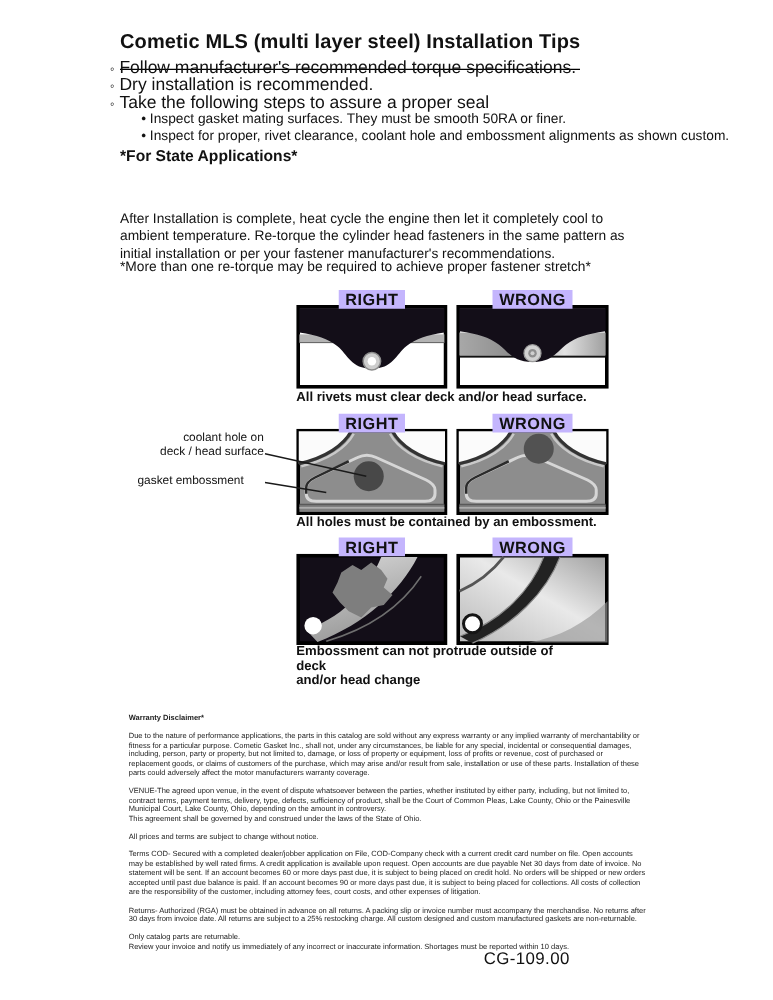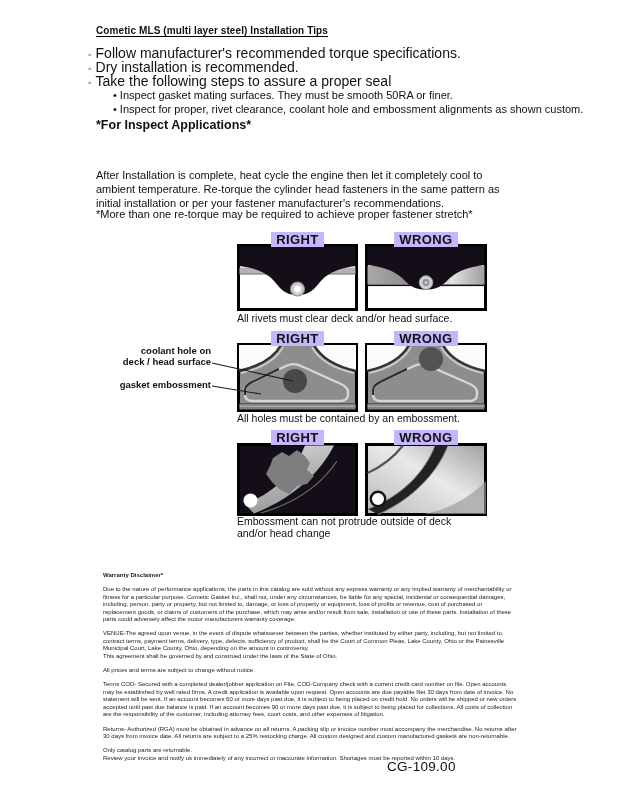--- a/index.html
+++ b/index.html
@@ -1,36 +1,36 @@
 <!DOCTYPE html>
 <html><head>
 <meta charset="utf-8">
 <style>
   html,body{margin:0;padding:0;}
   body{background:#ffffff;font-family:"Liberation Sans","DejaVu Sans",sans-serif;color:#111;}
   .page{position:relative;width:618px;height:800px;background:#ffffff;overflow:hidden;}
 
-  .title{position:absolute;left:96px;top:25px;font-size:10px;font-weight:bold;
-         border-bottom:1.5px solid #000;padding-bottom:0;letter-spacing:0.1px;}
+  .title{position:absolute;left:96px;top:25px;font-size:16px;font-weight:bold;
+         border-bottom:1.5px solid #000;padding-bottom:12px;letter-spacing:0.1px;}
 
   .bullet{position:absolute;left:88px;font-size:14px;line-height:13px;white-space:nowrap;}
   .bullet::before{content:"◦";margin-right:4px;font-size:10px;}
   .subbullet{position:absolute;left:113px;font-size:11px;line-height:13px;white-space:nowrap;}
   .subbullet::before{content:"•";margin-right:3px;}
 
   .diesel-heading{position:absolute;left:96px;top:118px;font-size:12.5px;font-weight:bold;}
   .para{position:absolute;left:96px;font-size:11px;line-height:14px;margin:0;}
 
   .dlabel{position:absolute;height:14px;text-align:center;z-index:3;font-size:13px;font-weight:bold;letter-spacing:0.4px;}
   .dlabel span{background:#c4b5fd;padding:0 5px;}
   .panel{position:absolute;z-index:2;}
   .panel svg{display:block;}
-  .caption{position:absolute;font-size:10.5px;font-weight:normal;line-height:11.5px;}
+  .caption{position:absolute;font-size:10.5px;font-weight:bold;line-height:11.5px;}
 
-  .ann{position:absolute;font-size:9.5px;line-height:10.5px;text-align:right;z-index:4;font-weight:bold;}
+  .ann{position:absolute;font-size:9.5px;line-height:10.5px;text-align:right;z-index:4;}
   .leader{position:absolute;z-index:5;pointer-events:none;}
 
   .legal{position:absolute;left:103px;top:572px;width:414px;font-size:6px;line-height:7.4px;color:#222;}
   .legal .lp{margin:0 0 7px 0;}
   .legal .lh{font-weight:bold;margin:0 0 7px 0;}
 
   .pagenum{position:absolute;left:387px;top:759px;font-size:13.5px;letter-spacing:0.3px;}
 </style>
 </head>
 <body>
@@ -38,21 +38,21 @@
 <div class="page">
 
   <div class="title">Cometic MLS (multi layer steel) Installation Tips</div>
 
   <div class="bullet" style="top:47px">Follow manufacturer's recommended torque specifications.</div>
   <div class="bullet" style="top:61px">Dry installation is recommended.</div>
   <div class="bullet" style="top:75px">Take the following steps to assure a proper seal</div>
   <div class="subbullet" style="top:89px">Inspect gasket mating surfaces.  They must be smooth 50RA or finer.</div>
   <div class="subbullet" style="top:103px">Inspect for proper, rivet clearance, coolant hole and embossment alignments as shown custom.</div>
 
-  <div class="diesel-heading">*For Inspect Applications*</div>
+  <div class="diesel-heading">*For State Applications*</div>
   <p class="para" style="top:168px;width:418px">After Installation is complete, heat cycle the engine then let it completely cool to ambient temperature. Re-torque the cylinder head fasteners in the same pattern as initial installation or per your fastener manufacturer's recommendations.</p>
   <p class="para" style="top:207px;width:430px">*More than one re-torque may be required to achieve proper fastener stretch*</p>
 
   <div class="dlabel" style="left:237px;top:232px;width:121px"><span>RIGHT</span></div>
   <div class="dlabel" style="left:365px;top:232px;width:122px"><span>WRONG</span></div>
 
   <div class="panel" style="left:237px;top:244px">
     <svg width="121" height="67" viewBox="0 0 121 67">
       <rect x="1.5" y="1.5" width="118" height="64" fill="#ffffff" stroke="#000" stroke-width="3"></rect>
       <rect x="2.5" y="23.5" width="116" height="6.5" fill="#b3b3b3"></rect>
@@ -83,21 +83,21 @@
   </div>
   <div class="caption" style="left:237px;top:313px">All rivets must clear deck and/or head surface.</div>
 
   <div class="dlabel" style="left:237px;top:331px;width:121px"><span>RIGHT</span></div>
   <div class="dlabel" style="left:365px;top:331px;width:122px"><span>WRONG</span></div>
 
   <div class="ann" style="left:100px;top:346px;width:111px">
     <div>coolant hole on</div>
     <div>deck / head surface</div>
   </div>
-  <div class="ann" style="left:100px;top:380px;width:111px">gasket embossment</div>
+  <div class="ann" style="left:84px;top:380px;width:111px">gasket embossment</div>
 
   <svg class="leader" style="left:100px;top:340px" width="200" height="62">
     <line x1="112" y1="23" x2="193" y2="41" stroke="#1a1a1a" stroke-width="1.1"></line>
     <line x1="112" y1="46" x2="161" y2="54" stroke="#1a1a1a" stroke-width="1.1"></line>
   </svg>
 
   <div class="panel" style="left:237px;top:343px">
     <svg width="121" height="69" viewBox="0 0 121 69">
       <rect x="1.5" y="1.5" width="118" height="66" fill="#8d8d8d" stroke="#000" stroke-width="3"></rect>
       <path d="M2,2 L44,2 C38,13 24,23 2,28 Z" fill="#fbfbfb"></path>

